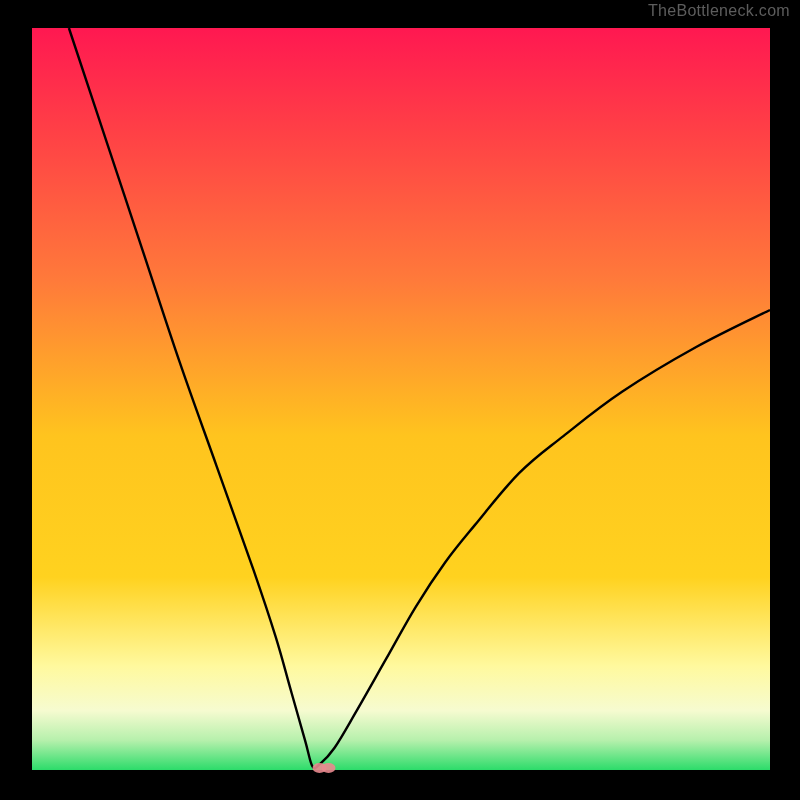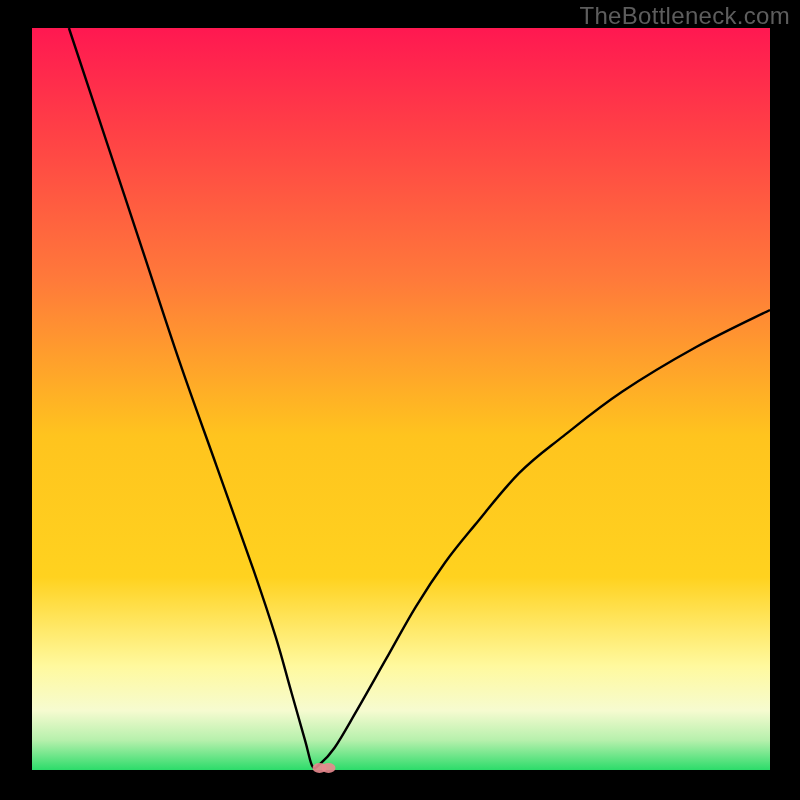--- a/index.html
+++ b/index.html
@@ -15,21 +15,21 @@
     position: relative;
     width: 800px;
     height: 800px;
     background: #000;
   }
   .watermark {
     position: absolute;
     top: 2px;
     right: 10px;
     color: #5d5d5d;
-    font-size: 24px;
+    font-size: 16px;
     font-weight: 500;
     letter-spacing: 0.3px;
     z-index: 10;
     user-select: none;
   }
   svg {
     position: absolute;
     top: 0;
     left: 0;
   }

